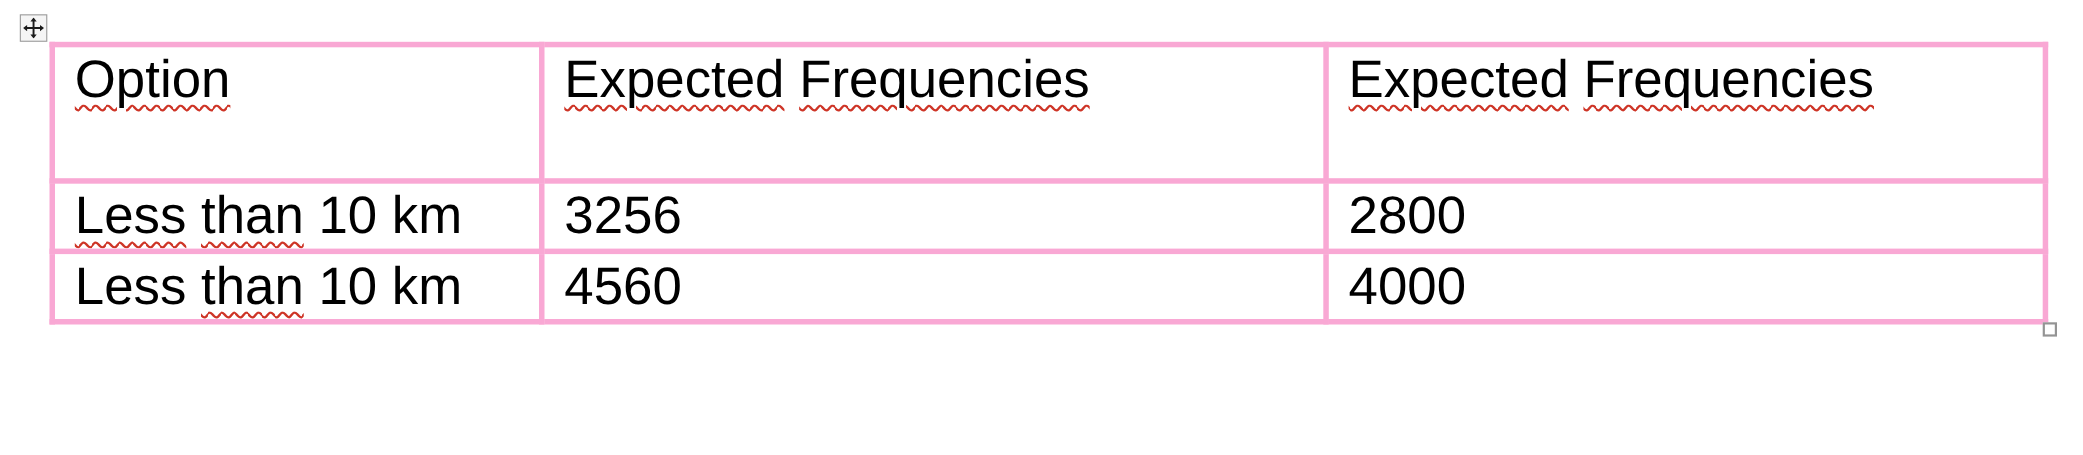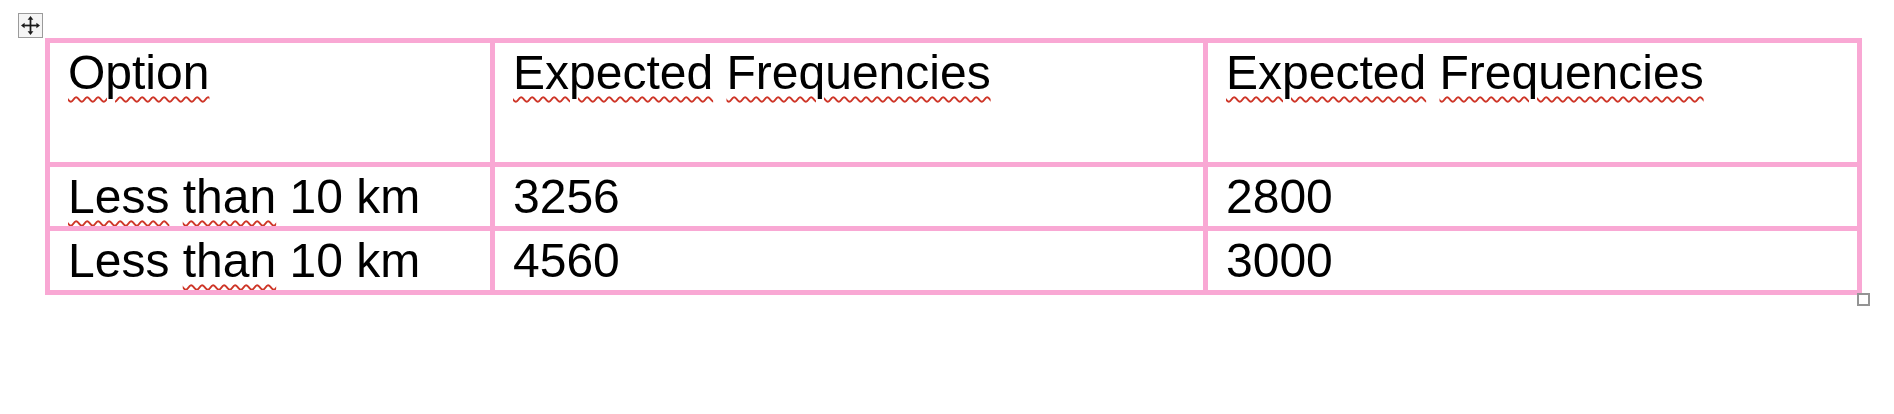--- a/index.html
+++ b/index.html
@@ -141,21 +141,21 @@
         <td>
           <span class="word">Less</span>
           <span class="word sq">than</span>
           <span class="word">10</span>
           <span class="word">km</span>
         </td>
         <td>
           <span class="word">4560</span>
         </td>
         <td>
-          <span class="word">3000</span>
+          <span class="word">4000</span>
         </td>
       </tr>
     </tbody>
   </table>
 
   <div class="resize-handle"></div>
 
 </div>
 
 </body></html>

